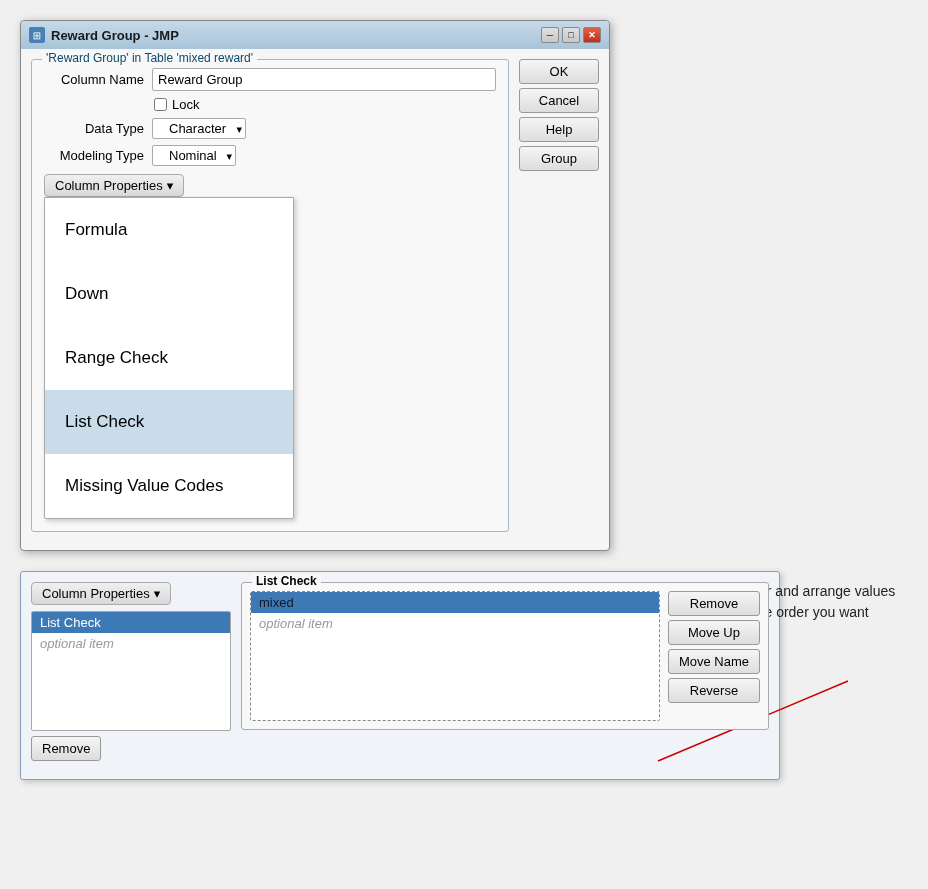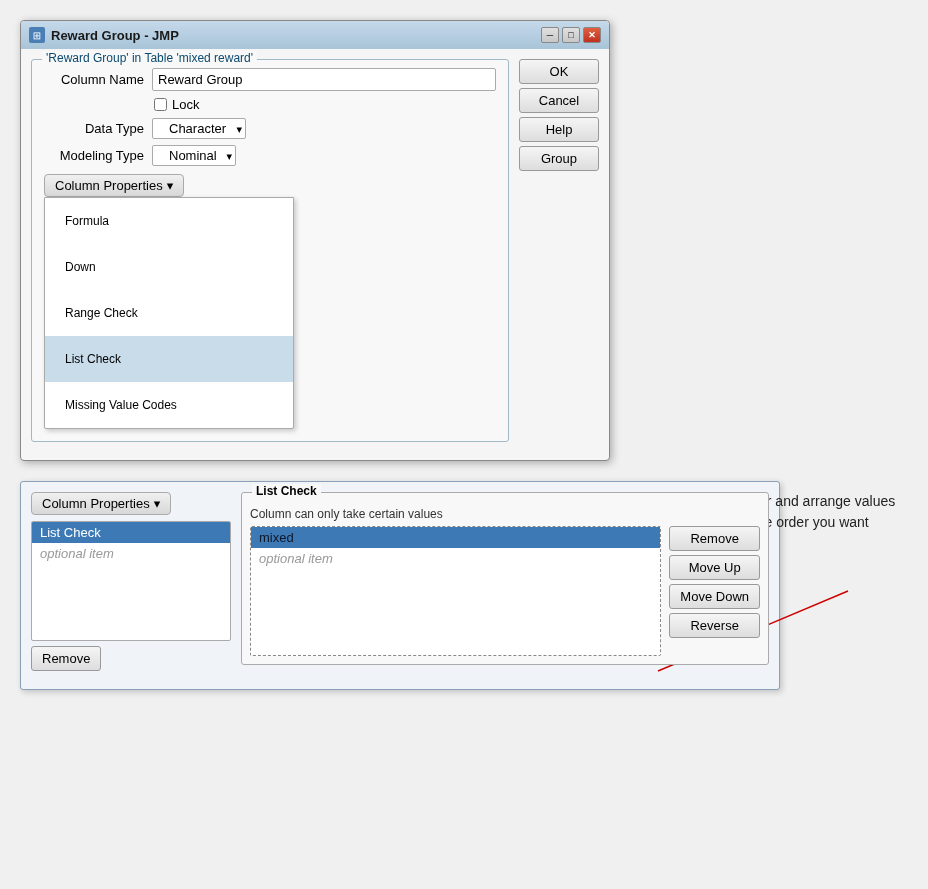--- a/index.html
+++ b/index.html
@@ -180,23 +180,23 @@
       border: 1px solid #aaa;
       border-radius: 0 0 2px 2px;
       margin-top: 0;
       width: 250px;
       box-shadow: 2px 2px 5px rgba(0,0,0,0.2);
       position: relative;
       z-index: 10;
     }
 
     .dropdown-item {
-      padding: 16px 20px;
-      cursor: pointer;
-      font-size: 12px;
+      padding: 22px 20px;
+      cursor: pointer;
+      font-size: 17px;
     }
 
     .dropdown-item.selected {
       background: #c8dcea;
     }
 
     .sidebar-buttons {
       display: flex;
       flex-direction: column;
       gap: 4px;
@@ -450,36 +450,35 @@
           </div>
         </div>
         <div style="margin-top:5px;">
           <button class="win-btn">Remove</button>
         </div>
       </div>
 
       <div class="right-panel">
         <div class="list-check-group">
           <span class="list-check-label">List Check</span>
-          <p class="list-check-desc" style="margin-top:6px;">Column can only take certain values</p>
 
           <div class="list-check-body">
             <div class="values-list">
               <div class="values-item selected">
                 <span>mixed</span>
               </div>
               <div class="values-item placeholder">
                 <span>optional item</span>
               </div>
             </div>
 
             <div class="values-buttons">
               <button class="win-btn">Remove</button>
               <button class="win-btn">Move Up</button>
-              <button class="win-btn">Move Down</button>
+              <button class="win-btn">Move Name</button>
               <button class="win-btn">Reverse</button>
             </div>
           </div>
 
         </div>
       </div>
     </div>
   </div>
 </div>
 

